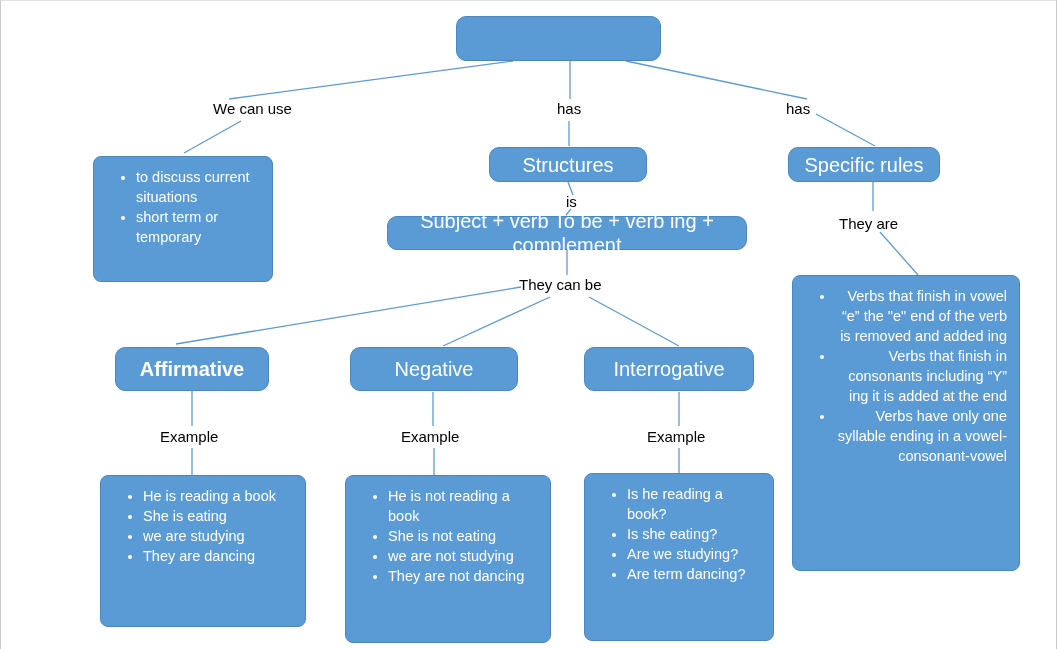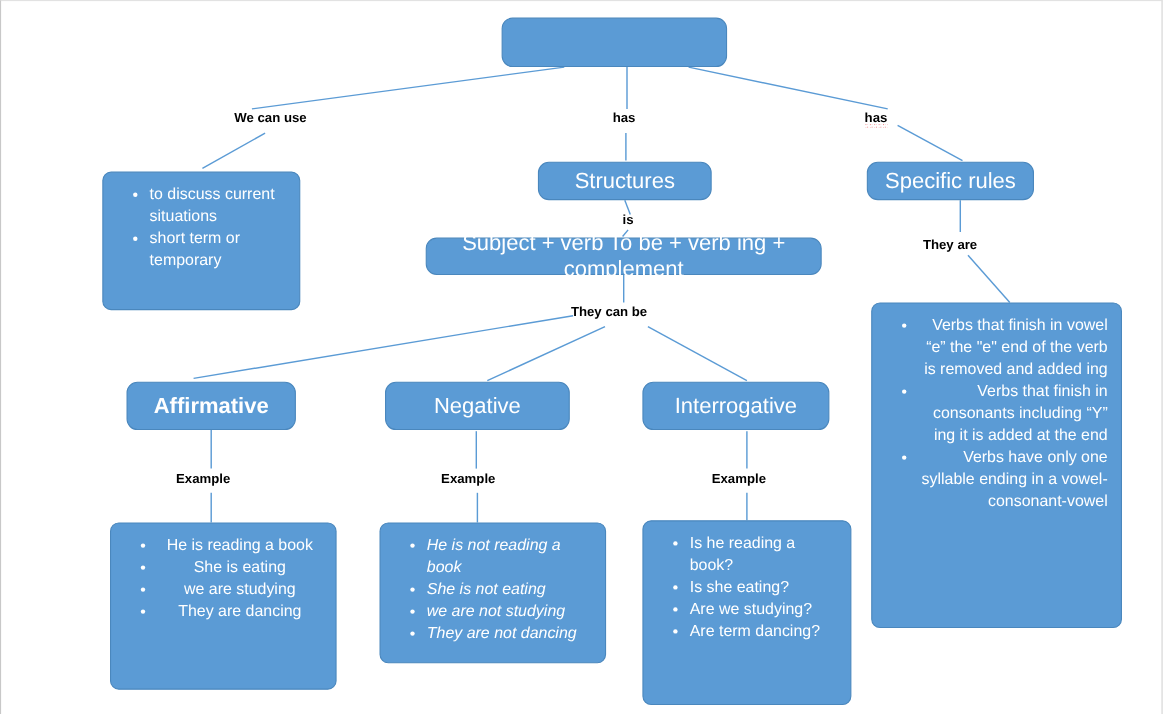--- a/index.html
+++ b/index.html
@@ -56,25 +56,24 @@
     font-size: 14.5px;
     line-height: 1.38;
     margin: 0;
     padding: 0;
   }
   .node.listbox li::marker {
     font-size: 13px;
   }
   .edge-label {
     position: absolute;
-    font-size: 12px;
+    font-size: 15px;
     color: #000000;
     white-space: nowrap;
     background: transparent;
-    font-weight: bold;
   }
   .edge-label.misspelled {
     border-bottom: 0;
     background-image:
       linear-gradient(45deg, transparent 45%, #e8242a 45%, #e8242a 55%, transparent 55%);
     background-size: 4px 3px;
     background-repeat: repeat-x;
     background-position: left bottom 1px;
     padding-bottom: 3px;
   }
@@ -181,30 +180,30 @@
   </div>
 
   <div class="node titlebox" style="left:349px; top:346px; width:168px; height:44px;">
     <span>Negative</span>
   </div>
 
   <div class="node titlebox" style="left:583px; top:346px; width:170px; height:44px;">
     <span>Interrogative</span>
   </div>
 
-  <div class="node listbox" style="left:99px; top:474px; width:206px; height:152px;text-align:center;">
+  <div class="node listbox" style="left:99px; top:474px; width:206px; height:152px;">
     <ul>
       <li>He is reading a book</li>
       <li>She is eating</li>
       <li>we are studying</li>
       <li>They are dancing</li>
     </ul>
   </div>
 
-  <div class="node listbox" style="left:344px; top:474px; width:206px; height:128px;font-style:italic;">
+  <div class="node listbox" style="left:344px; top:474px; width:206px; height:168px;">
     <ul>
       <li>He is not reading a book</li>
       <li>She is not eating</li>
       <li>we are not studying</li>
       <li>They are not dancing</li>
     </ul>
   </div>
 
   <div class="node listbox" style="left:583px; top:472px; width:190px; height:168px;">
     <ul>

